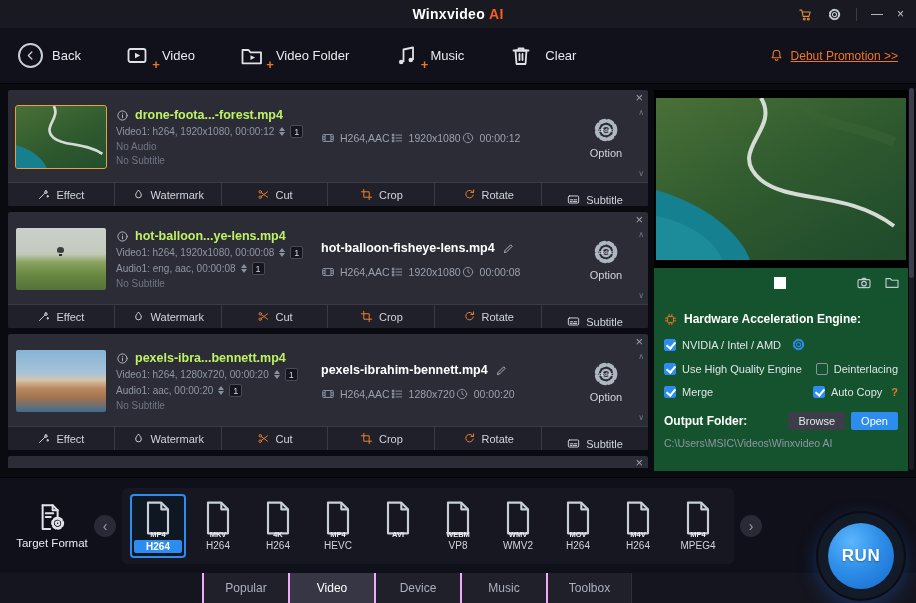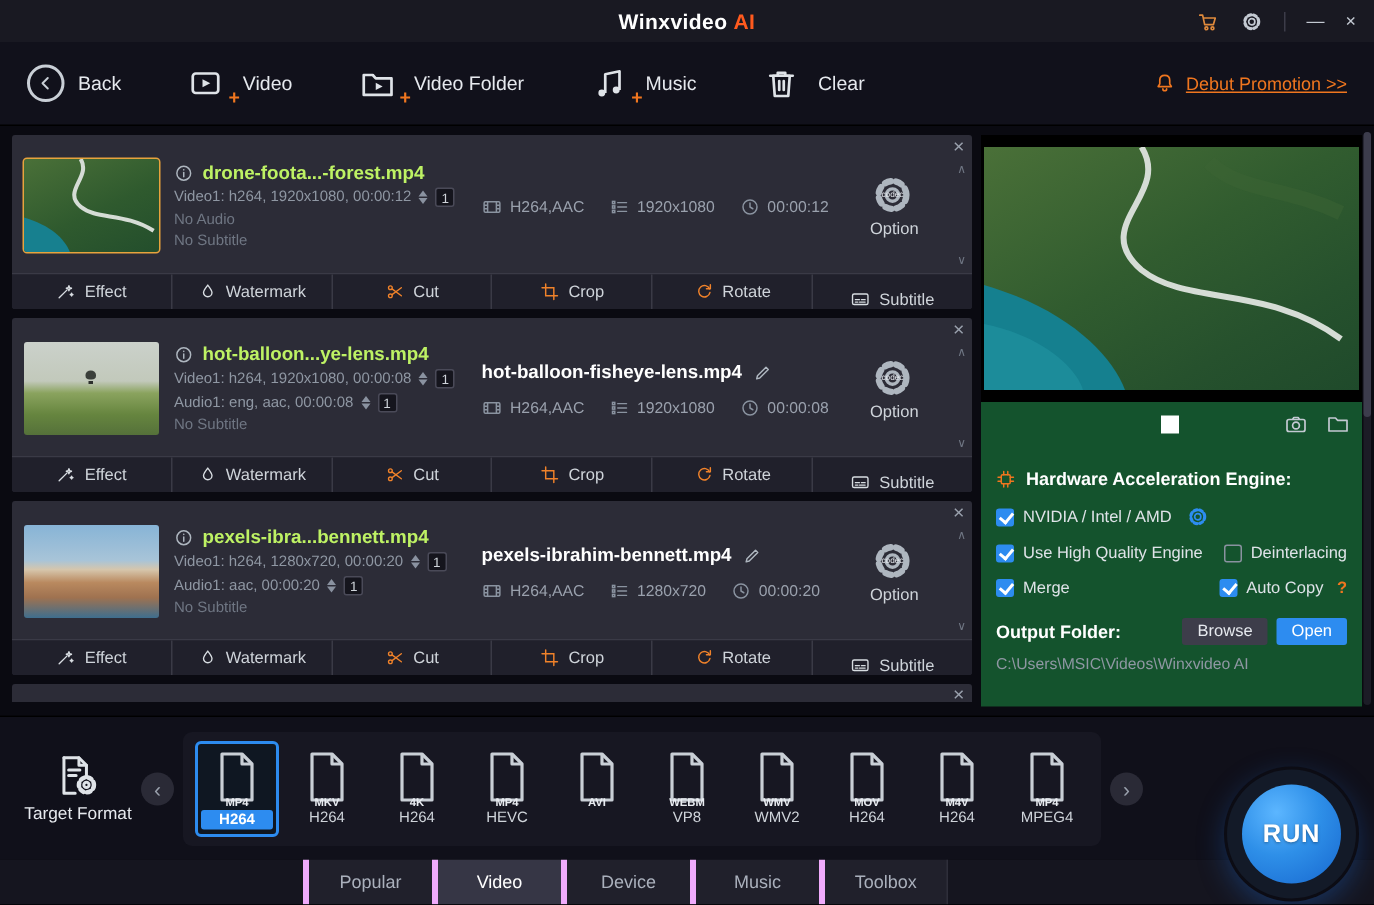--- a/index.html
+++ b/index.html
@@ -52,25 +52,25 @@
   .stepper { display:flex; flex-direction:column; gap:1px; cursor:pointer; }
   .stepper i { width:0; height:0; border-left:3px solid transparent; border-right:3px solid transparent; }
   .stepper .up { border-bottom:4px solid #8a92a0; }
   .stepper .dn { border-top:4px solid #8a92a0; }
   .badge { width:13px; height:13px; background:#15151d; border:1px solid #4a4a58; border-radius:2px; color:#cfd4da; font-size:9px; display:flex; align-items:center; justify-content:center; }
   .muted, .meta-dim { color:#6f7683; font-size:10px; }
 
   .out { flex:1; display:flex; flex-direction:column; gap:10px; padding-top:2px; min-width:0; }
   .out-name { display:flex; align-items:center; gap:7px; font-size:12.5px; font-weight:bold; color:#fff; white-space:nowrap; }
   .pencil { width:13px; height:13px; color:#aeb6bf; cursor:pointer; flex:none; }
-  .stats { display:flex; gap:16px; }
+  .stats { display:flex; }
   .stat { display:flex; align-items:center; gap:5px; font-size:10.5px; color:#9aa1ad; white-space:nowrap; }
   .stat svg { width:14px; height:14px; color:#8a93a0; flex:none; }
 
-  .opt { width:52px; flex:none; display:flex; flex-direction:column; align-items:flex-start; justify-content:center; gap:2px; margin-right:8px; cursor:pointer; }
+  .opt { width:52px; flex:none; display:flex; flex-direction:column; align-items:center; justify-content:center; gap:2px; margin-right:8px; cursor:pointer; }
   .gear-wrap { position:relative; width:30px; height:30px; color:#aeb6bf; }
   .gear-wrap svg { width:30px; height:30px; }
   .gear-txt { position:absolute; inset:0; display:flex; align-items:center; justify-content:center; font-size:5.5px; color:#e6e9ee; }
   .opt-label { font-size:11px; color:#cfd4da; }
 
   .row-close { position:absolute; top:1px; right:5px; font-size:13px; color:#9aa1ad; cursor:pointer; line-height:1.1; }
   .chev { position:absolute; right:4px; font-size:8px; color:#6f7683; cursor:pointer; }
   .chev.top { top:18px; } .chev.bot { bottom:28px; }
 
   .row-actions { height:24px; background:#20202b; border-top:1px solid #3a3a46; display:flex; border-radius:0 0 2px 2px; }
@@ -125,21 +125,21 @@
   .card { width:56px; display:flex; flex-direction:column; align-items:center; gap:3px; padding:3px 2px; border:2px solid transparent; border-radius:4px; cursor:pointer; }
   .card.selected { border-color:#2d8cf0; background:#0f1722; }
   .file-ic { position:relative; width:32px; height:38px; color:#c9cfd6; }
   .file-ic svg { width:32px; height:38px; }
   .file-name { position:absolute; left:0; right:0; top:31px; text-align:center; font-size:7.5px; font-weight:bold; color:#e9ecf1; }
   .card-codec { font-size:10px; color:#cfd4da; min-height:13px; }
   .card.selected .card-codec { background:#2d8cf0; color:#fff; font-weight:bold; width:100%; text-align:center; border-radius:2px; padding:1px 0; }
 
   
   .tabs { height:30px; background:#15151f; display:flex; padding-left:202px; }
-  .tab { width:86px; display:flex; align-items:center; justify-content:center; font-size:12px; color:#aab0bc; background:#20202b; border-left:4px solid #f0abfc; cursor:pointer; }
+  .tab { width:86px; display:flex; align-items:center; justify-content:center; font-size:12px; color:#aab0bc; background:#20202b; border-left:2px solid #f0abfc; cursor:pointer; }
   .tab:last-child { border-right:1px solid #2e2e3a; }
   .tab.active { background:#363645; color:#fff; }
 
   
   .run-wrap { position:absolute; right:12px; bottom:4px; width:86px; height:86px; border-radius:50%; background:#131a28; display:flex; align-items:center; justify-content:center; box-shadow:0 0 0 2px #0c0c14, 0 6px 20px rgba(32,120,240,.35); cursor:pointer; z-index:6; }
   .run-btn { width:66px; height:66px; border-radius:50%; background:radial-gradient(circle at 35% 28%, #5cb6ff 0%, #2e8fe8 45%, #1767cf 100%); display:flex; align-items:center; justify-content:center; color:#fff; font-weight:bold; font-size:17px; letter-spacing:.5px; text-shadow:0 1px 2px rgba(0,0,0,.35); }
 </style>
 </head>
 <body>
 

